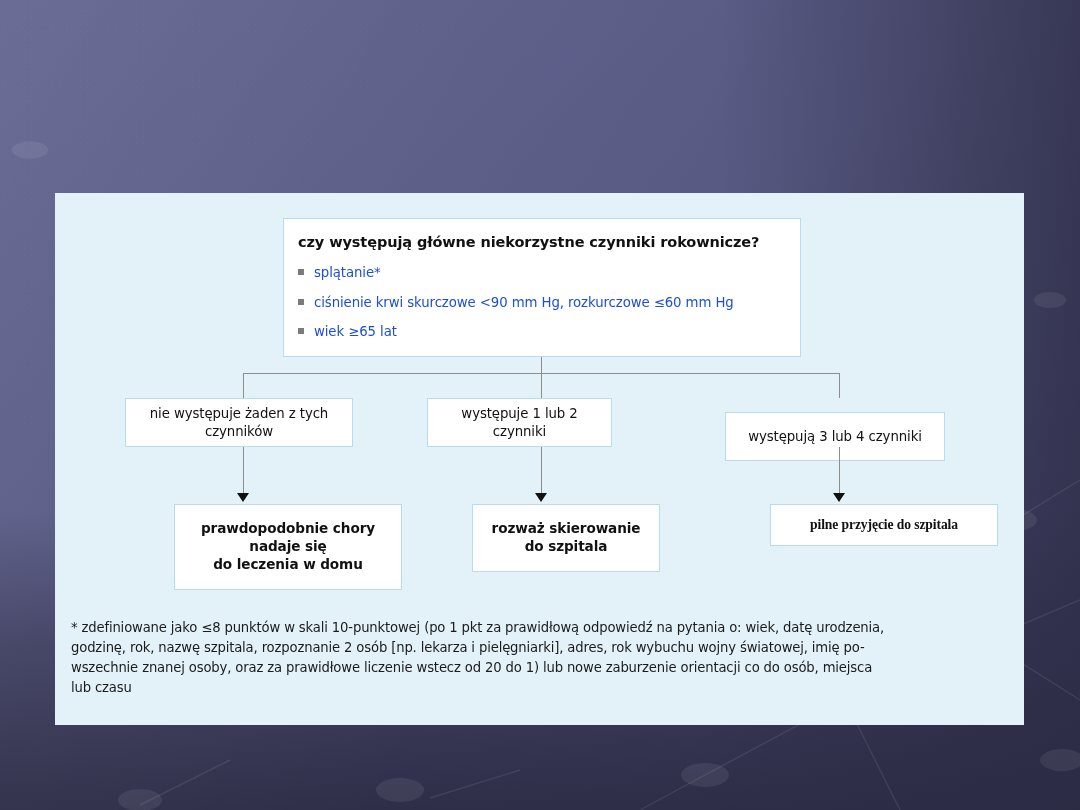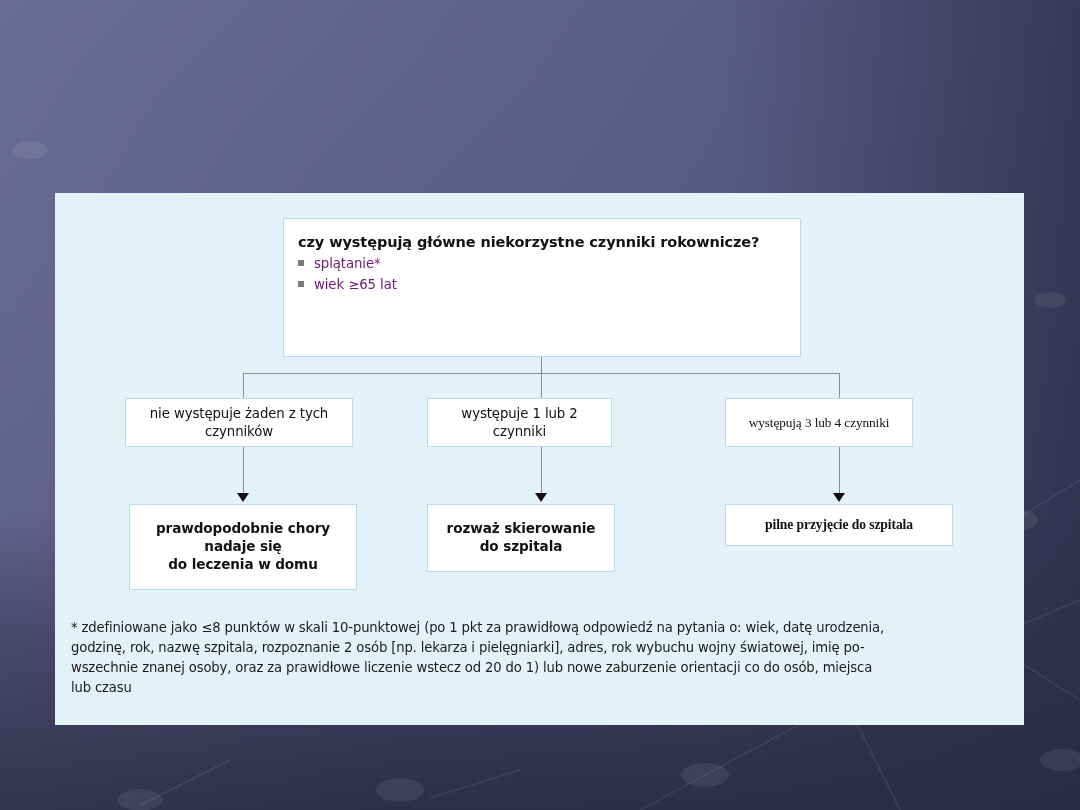--- a/index.html
+++ b/index.html
@@ -88,42 +88,42 @@
   .root-title {
     font-size: 14.5px;
     font-weight: bold;
     letter-spacing: -0.1px;
     color: #111111;
     margin-bottom: 3px;
   }
   .root-list { list-style: none; margin: 0; padding: 0; }
   .root-list li {
     font-size: 13.3px;
-    color: #701a75;
+    color: #1d4ed8;
     letter-spacing: -0.1px;
-    margin: 3px 0;
+    margin: 12px 0;
     padding-left: 16px;
     position: relative;
   }
   .root-list li .bullet {
     position: absolute;
     left: 0;
     top: 5px;
     width: 6px;
     height: 6px;
     background: #7b7b7b;
     display: block;
   }
 
   .node-mid { height: 49px; font-size: 13.3px; letter-spacing: -0.1px; padding: 0 10px; }
   #node-mid-0 { left: 70px;  top: 205px; width: 228px; }
   #node-mid-1 { left: 372px; top: 205px; width: 185px; }
-  #node-mid-2 { left: 670px; top: 205px; width: 188px; font-family: Liberation Serif, serif; }
-
-  .node-leaf { font-size: 13.6px; font-weight: bold; letter-spacing: -0.1px; padding: 0 10px; }
+  #node-mid-2 { left: 670px; top: 219px; width: 220px; }
+
+  .node-leaf { font-size: 13.6px; font-weight: bold; letter-spacing: -0.1px; padding: 0 10px; margin-left: 45px; }
   #node-leaf-0 { left: 74px;  top: 311px; width: 228px; height: 86px; }
   #node-leaf-1 { left: 372px; top: 311px; width: 188px; height: 68px; }
   #node-leaf-2 { left: 670px; top: 311px; width: 228px; height: 42px; font-family: Liberation Serif, serif; }
 
   
   .conn { position: absolute; background: #8d8d8d; }
   .conn-v { width: 1px; }
   .conn-h { height: 1px; }
 
   .arrow-line {
@@ -194,20 +194,24 @@
 
     <div id="node-root" class="node">
       <div class="root-title">czy występują główne niekorzystne czynniki rokownicze?</div>
       <ul class="root-list">
         <li>
           <span class="bullet"></span>
           <span>splątanie*</span>
         </li>
         <li>
           <span class="bullet"></span>
+          <span>ciśnienie krwi skurczowe &lt;90 mm Hg, rozkurczowe ≤60 mm Hg</span>
+        </li>
+        <li>
+          <span class="bullet"></span>
           <span>wiek ≥65 lat</span>
         </li>
       </ul>
     </div>
 
     <div class="conn conn-v" style="left:486px; top:164px; height:16px;"></div>
     <div class="conn conn-h" style="left:188px; top:180px; width:597px;"></div>
     <div class="conn conn-v" style="left:188px; top:180px; height:25px;"></div>
     <div class="conn conn-v" style="left:486px; top:180px; height:25px;"></div>
     <div class="conn conn-v" style="left:784px; top:180px; height:25px;"></div>

